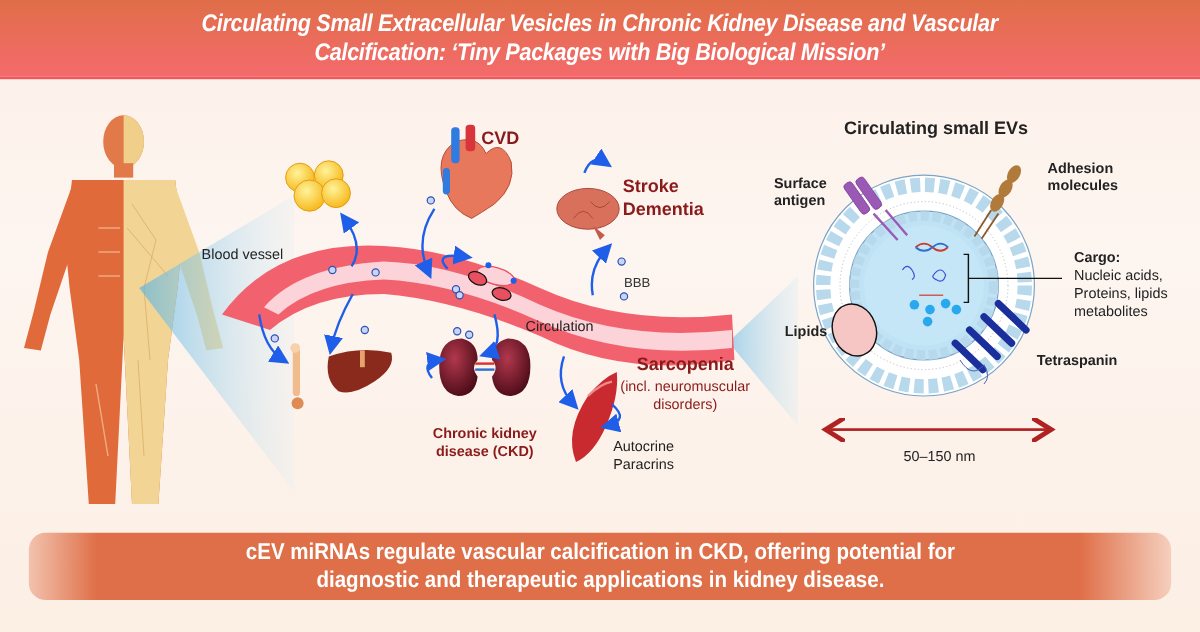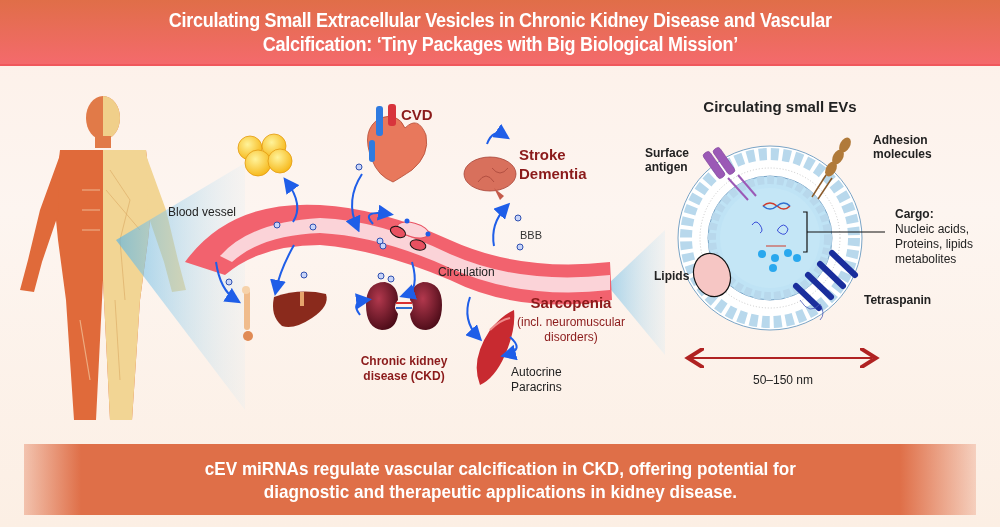--- a/index.html
+++ b/index.html
@@ -2,26 +2,26 @@
 <html><head>
 <meta charset="utf-8">
 <style>
   html,body{margin:0;padding:0;}
   body{width:1000px;height:527px;overflow:hidden;position:relative;
        font-family:"Liberation Sans",sans-serif;
        background:linear-gradient(180deg,#fdf0e8 0%,#fdf5f0 40%,#fcefe4 100%);}
   .header{position:absolute;left:0;top:0;width:1000px;height:64px;
           background:linear-gradient(180deg,#e06e48 0%,#f46a6c 100%);
           border-bottom:2px solid #f0585c;
-          display:flex;align-items:center;justify-content:center;text-align:center;}
+          display:flex;align-items:center;justify-content:center;text-align:center;font-style:italic;}
   .header h1{margin:0;color:#fff;font-size:20px;font-weight:bold;line-height:24px;letter-spacing:-0.3px;
              font-family:"Liberation Sans",sans-serif;transform:scaleX(0.9);}
-  .footer{position:absolute;left:24px;top:444px;width:952px;height:71px;
+  .footer{position:absolute;left:24px;top:444px;width:952px;height:56px;
           background:linear-gradient(90deg,rgba(224,110,70,0.35) 0%,#df6f48 6%,#df6f48 92%,rgba(224,110,70,0.25) 100%);
-          border-radius:0;display:flex;align-items:center;justify-content:center;text-align:center;}
+          border-radius:14px;display:flex;align-items:center;justify-content:center;text-align:center;}
   .footer p{margin:0;color:#fff;font-size:19px;font-weight:bold;line-height:23px;transform:scaleX(0.9);}
   svg.main{position:absolute;left:0;top:66px;}
   .lbl{font-family:"Liberation Sans",sans-serif;}
 </style>
 </head>
 <body>
 
 <div class="header">
   <h1>
     <span>Circulating Small Extracellular Vesicles in Chronic Kidney Disease and Vascular</span><br>

